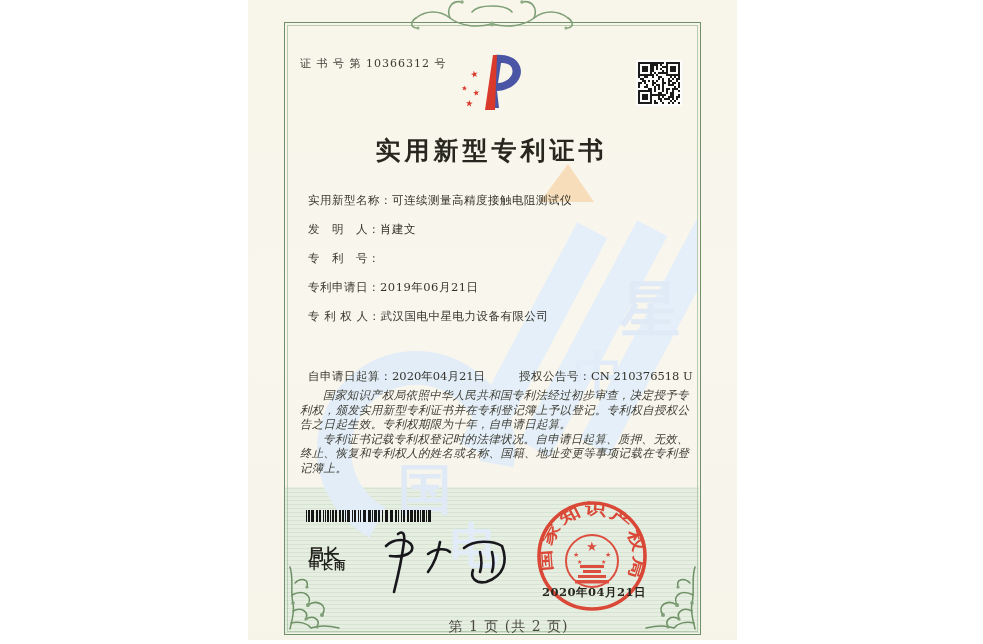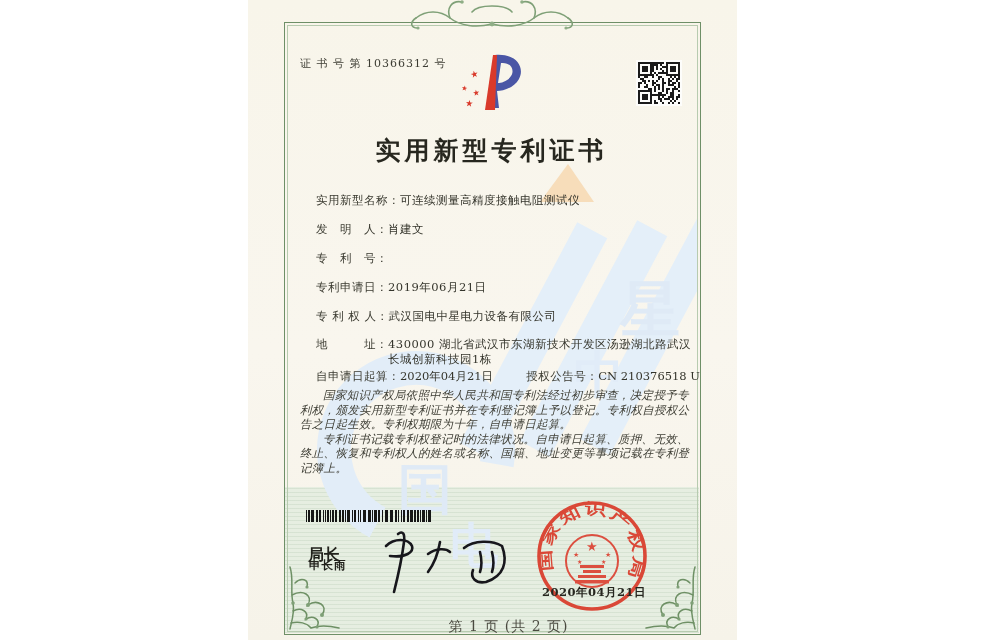--- a/index.html
+++ b/index.html
@@ -18,21 +18,21 @@
   .wm{position:absolute;left:40px;top:150px;width:410px;height:420px;pointer-events:none;}
   
   .certno{position:absolute;left:52px;top:56px;font-size:11px;letter-spacing:1px;color:#3c3c33;}
   .logo{position:absolute;left:207px;top:52px;width:74px;height:64px;}
   .qr{position:absolute;left:388px;top:60px;width:46px;height:46px;}
   .title{position:absolute;left:36px;top:134px;width:415px;text-align:center;
          font-size:25px;font-weight:bold;letter-spacing:4px;color:#27271f;}
   
   .field{position:absolute;left:60px;width:392px;display:flex;align-items:flex-start;
          font-size:11.5px;line-height:15px;color:#34342b;}
-  .flabel{flex:none;white-space:pre;letter-spacing:.5px;color:#3a3a30;margin-left:8px;}
+  .flabel{flex:none;white-space:pre;letter-spacing:.5px;color:#3a3a30;}
   .fvalue{flex:1;letter-spacing:.5px;}
   .fpair{flex:none;}
   .gap{display:inline-block;width:34px;}
   
   .paras{position:absolute;left:52px;top:388px;width:396px;font-size:11.5px;line-height:14.6px;
          font-style:italic;color:#3f3f36;letter-spacing:.3px;}
   .paras p{margin:0;text-indent:2em;}
   
   .barcode{position:absolute;left:58px;top:510px;width:128px;height:12px;}
   .signer-title{position:absolute;left:60px;top:545px;font-family:"DejaVu Sans",sans-serif;
@@ -268,24 +268,20 @@
       <span class="flabel">专　利　号：</span>
     </div>
     <div class="field" style="top:280px">
       <span class="flabel">专利申请日：</span>
       <span class="fvalue">2019年06月21日</span>
     </div>
     <div class="field" style="top:309px">
       <span class="flabel">专 利 权 人：</span>
       <span class="fvalue">武汉国电中星电力设备有限公司</span>
     </div>
-    <div class="field" style="top:337px">
-      <span class="flabel">地　　　址：</span>
-      <span class="fvalue">430000 湖北省武汉市东湖新技术开发区汤逊湖北路武汉长城创新科技园1栋</span>
-    </div>
     <div class="field" style="top:369px">
       <span class="flabel">自申请日起算：</span>
       <span class="fpair">2020年04月21日</span>
       <span class="gap"></span>
       <span class="flabel">授权公告号：</span>
       <span class="fpair">CN 210376518 U</span>
     </div>
 
     <div class="paras">
       <p>国家知识产权局依照中华人民共和国专利法经过初步审查，决定授予专利权，颁发实用新型专利证书并在专利登记簿上予以登记。专利权自授权公告之日起生效。专利权期限为十年，自申请日起算。</p>

